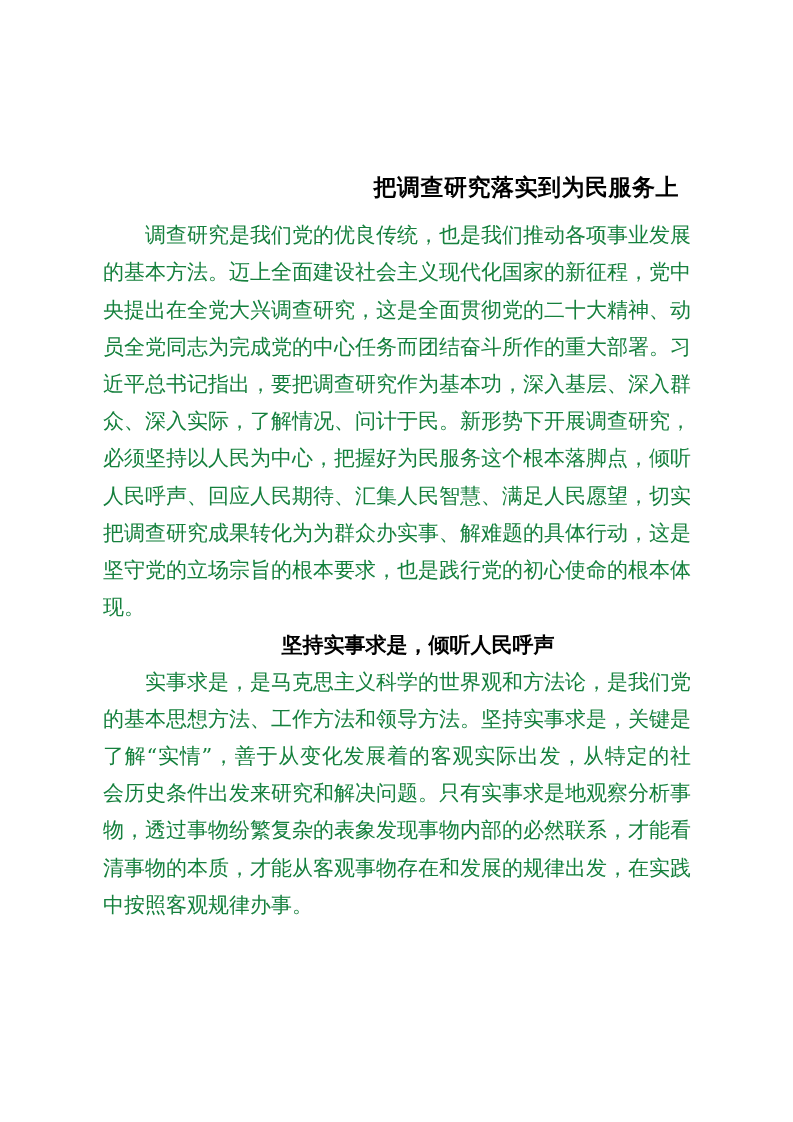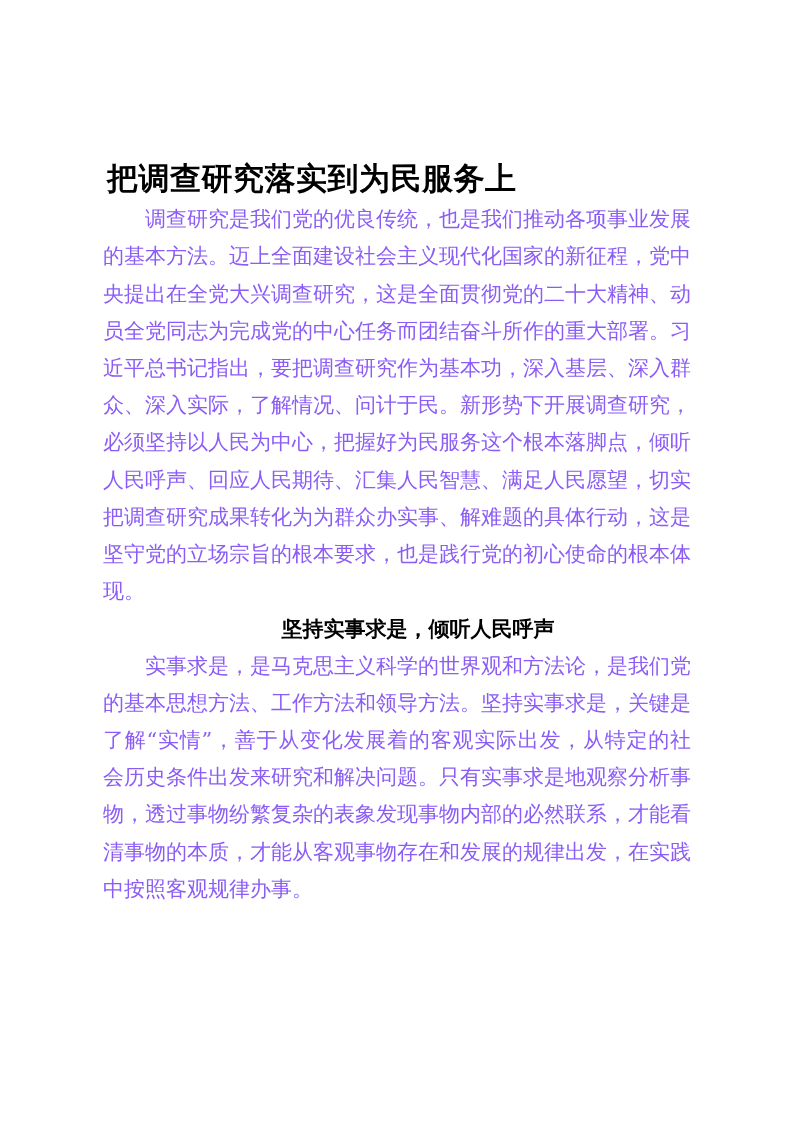--- a/index.html
+++ b/index.html
@@ -17,37 +17,37 @@
     font-family: "DejaVu Serif", "Liberation Serif", serif;
     color: #000000;
   }
   .content {
     position: absolute;
     left: 103px;
     top: 156px;
     width: 588px;
   }
   .doc-title {
-    margin: 4px;
-    font-size: 31px;
+    margin: 12px;
+    font-size: 23px;
     font-weight: 700;
     line-height: 37.2px;
-    text-align: left;
+    text-align: right;
     letter-spacing: 0.5px;
     color: #000000;
   }
   .para {
     margin: 0;
     font-size: 21px;
     font-weight: 400;
     line-height: 37.2px;
     text-align: justify;
     text-justify: inter-character;
     text-indent: 2em;
-    color: #8b5cf6;
+    color: #15803d;
   }
   .heading {
     margin: 0;
     font-size: 21px;
     font-weight: 700;
     line-height: 37.2px;
     text-align: center;
     text-indent: 2em;
     color: #000000;
   }

